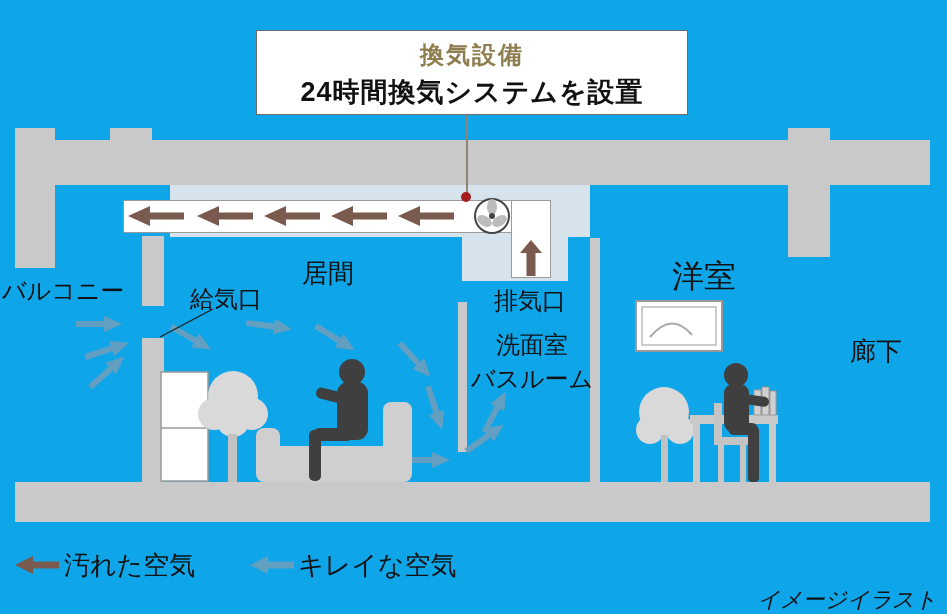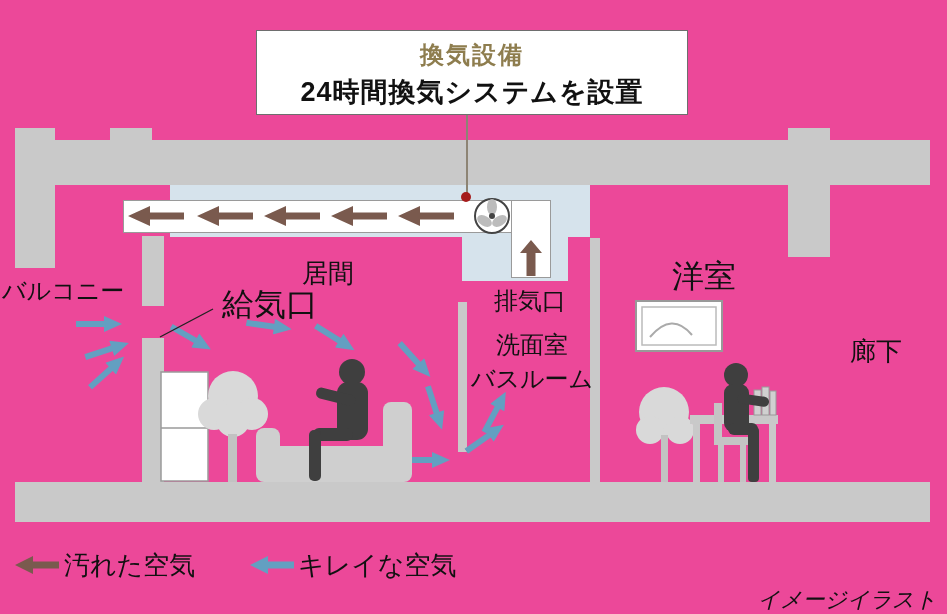--- a/index.html
+++ b/index.html
@@ -1,17 +1,17 @@
 <!DOCTYPE html>
 <html style="--structure: #c9c9c9; --duct: #d6e3ec; --dirty-arrow: #7a5a4e; --clean-arrow: #639fc1; --title-accent: #8e7d4e; --indicator-dot: #a51c1c;"><head>
 <meta charset="utf-8">
 <style>
   html,body{margin:0;padding:0;background:#fff;}
   .stage{
-    position:relative;width:947px;height:614px;background:#ec4899;overflow:hidden;
+    position:relative;width:947px;height:614px;background:#0ea5e9;overflow:hidden;
     font-family:"Liberation Sans","DejaVu Sans",sans-serif;color:#111;
   }
   .abs{position:absolute;}
   
   .st{position:absolute;background:var(--structure,#c9c9c9);}
   .duct{position:absolute;background:var(--duct,#d6e3ec);}
   .pipe{position:absolute;background:#fff;border:1.5px solid #9a9a9a;box-sizing:border-box;}
   
   .arr{position:absolute;}
   .arr-clean{color:var(--clean-arrow,#639fc1);}
@@ -21,21 +21,21 @@
     position:absolute;left:256px;top:30px;width:432px;height:85px;
     background:#fff;border:1.5px solid #6e6e6e;box-sizing:border-box;text-align:center;z-index:30;
   }
   .title-box .l1{margin-top:8px;font-size:24px;font-weight:bold;color:var(--title-accent,#8e7d4e);letter-spacing:2px;}
   .title-box .l2{margin-top:3px;font-size:27px;font-weight:bold;color:#111;letter-spacing:1px;}
   .connector{position:absolute;left:466px;top:115px;width:2px;height:80px;background:#8d8474;z-index:25;}
   .dot{position:absolute;left:461px;top:192px;width:10px;height:10px;border-radius:50%;background:var(--indicator-dot,#a51c1c);z-index:28;}
   
   .lbl{position:absolute;color:#111;white-space:nowrap;z-index:20;}
   .lbl-balcony{left:2px;top:275px;font-size:24px;}
-  .lbl-intake{left:190px;top:283px;font-size:32px;margin-left:32px;}
+  .lbl-intake{left:190px;top:283px;font-size:24px;}
   .lbl-living{left:302px;top:256px;font-size:26px;}
   .lbl-exhaust{left:494px;top:285px;font-size:24px;}
   .lbl-washroom{left:462px;top:328px;width:140px;text-align:center;font-size:24px;line-height:34px;}
   .lbl-western{left:672px;top:255px;font-size:32px;}
   .lbl-corridor{left:850px;top:333px;width:80px;font-size:26px;line-height:37px;}
   
   .legend-text{position:absolute;top:548px;font-size:26px;color:#111;}
   .caption{
     position:absolute;left:740px;top:585px;width:197px;text-align:right;
     font-family:"Liberation Serif","DejaVu Serif",serif;font-style:italic;font-size:22px;color:#111;

